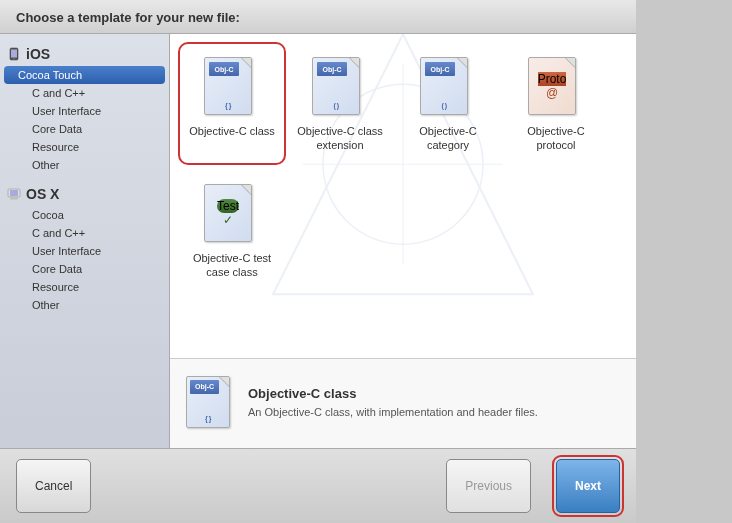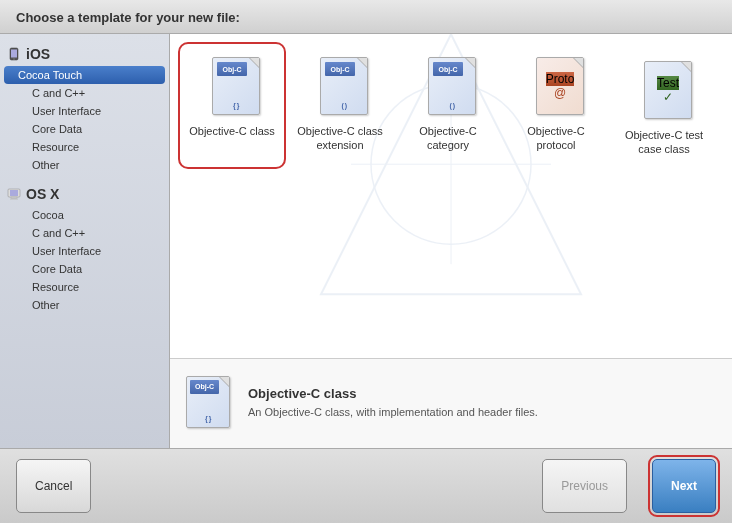--- a/index.html
+++ b/index.html
@@ -6,21 +6,21 @@
     body {
       font-family: -apple-system, "Lucida Grande", Arial, sans-serif;
       font-size: 12px;
       background: #c8c8c8;
       width: 732px;
       height: 523px;
       overflow: hidden;
     }
 
     .dialog {
-      width: 732px;
+      width: 636px;
       height: 523px;
       background: #c2410c;
       display: flex;
       flex-direction: column;
     }
 
     .title-bar {
       background: linear-gradient(to bottom, #e8e8e8, #d0d0d0);
       padding: 10px 16px 8px;
       border-bottom: 1px solid #aaa;
@@ -128,21 +128,21 @@
       outline: 2px solid #cc3333;
       outline-offset: 2px;
     }
 
     .template-icon {
       width: 56px;
       height: 64px;
       margin-bottom: 6px;
       display: flex;
       align-items: center;
-      justify-content: flex-end;
+      justify-content: flex-start;
       position: relative;
     }
 
     
     .file-icon {
       width: 48px;
       height: 58px;
       background: white;
       border: 1px solid #aaa;
       border-radius: 2px;
@@ -294,20 +294,21 @@
       background: linear-gradient(to bottom, #cc6644, #aa4422);
     }
 
     
     .test-icon {
       background: linear-gradient(135deg, #e8eef8, #d0dcf0);
     }
 
     .test-icon .top-bar {
       background: linear-gradient(to bottom, #558844, #336622);
+      border-radius: 7px;
     }
   </style>
 </head>
 <body>
 
 <div class="dialog">
 
   <div class="title-bar">
     <h1>Choose a template for your new file:</h1>
   </div>

